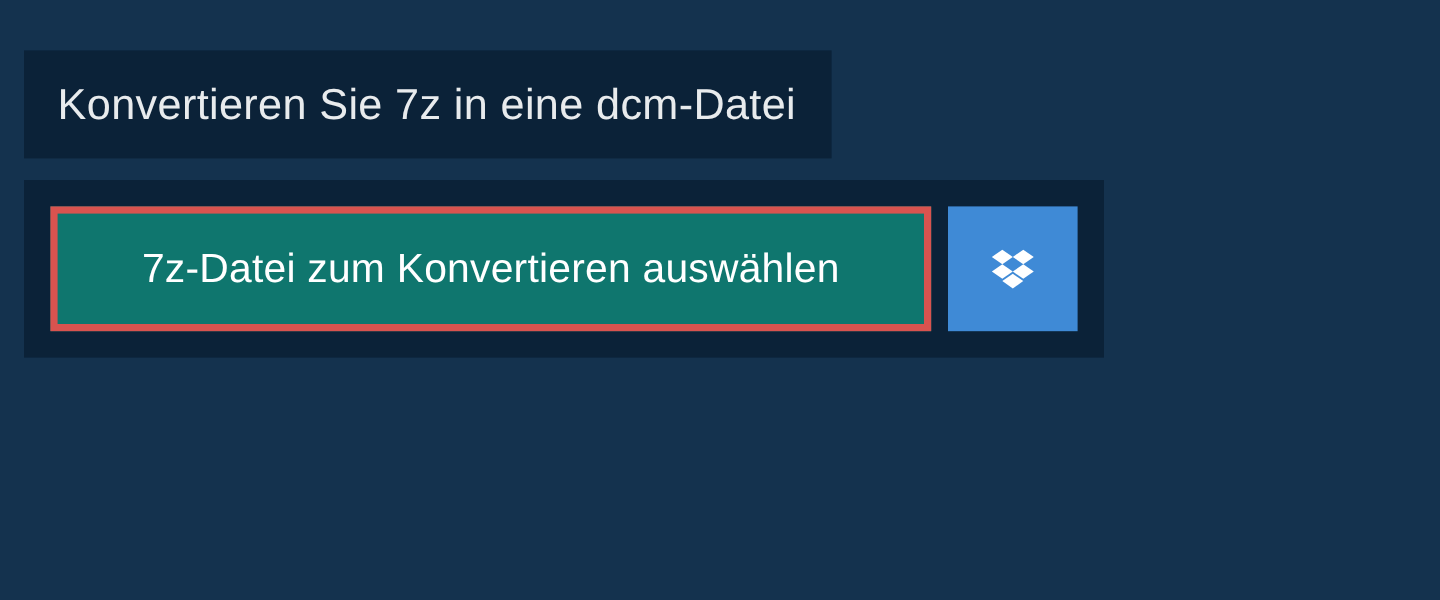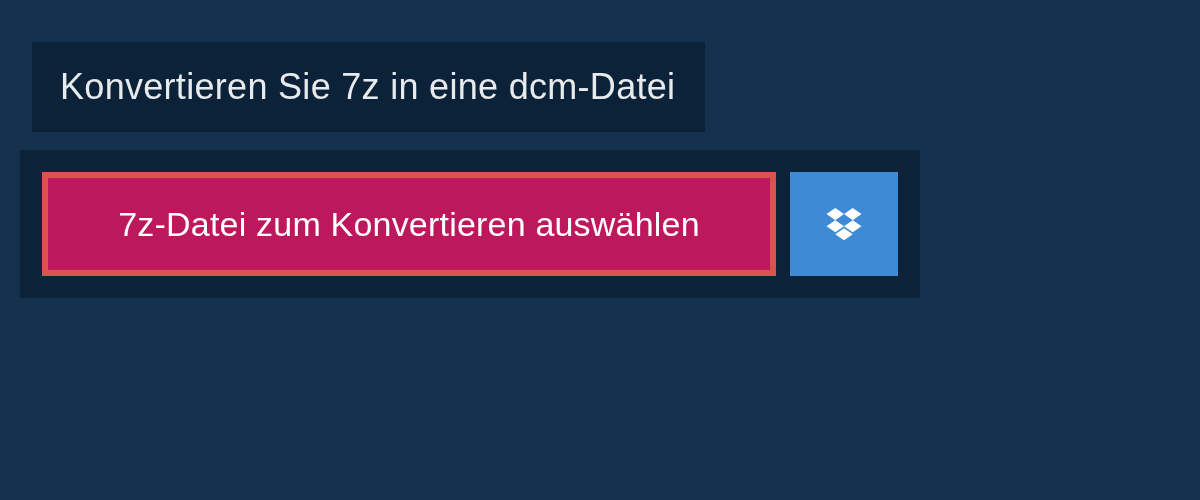--- a/index.html
+++ b/index.html
@@ -12,39 +12,39 @@
       height: 500px;
       background: #14324e;
       font-family: -apple-system, BlinkMacSystemFont, "Segoe UI", Arial, sans-serif;
       overflow: hidden;
     }
     .header-bar {
       background: #0b2238;
       padding: 24px 30px 24px 28px;
       display: inline-block;
       margin-top: 42px;
-      margin-left: 32px;
+      margin-left: 20px;
     }
     .header-title {
       color: #e8ebed;
       font-size: 36px;
       font-weight: 400;
       letter-spacing: 0.3px;
     }
     .button-panel {
       background: #0b2238;
       margin-top: 18px;
       margin-left: 20px;
       padding: 22px 22px;
       display: flex;
       gap: 14px;
       width: 900px;
     }
     .select-button {
-      background: #be185d;
+      background: #0f766e;
       border: 6px solid #d9534f;
       flex: 1;
       display: flex;
       align-items: center;
       justify-content: center;
       height: 104px;
       cursor: pointer;
     }
     .select-button-label {
       color: #ffffff;

